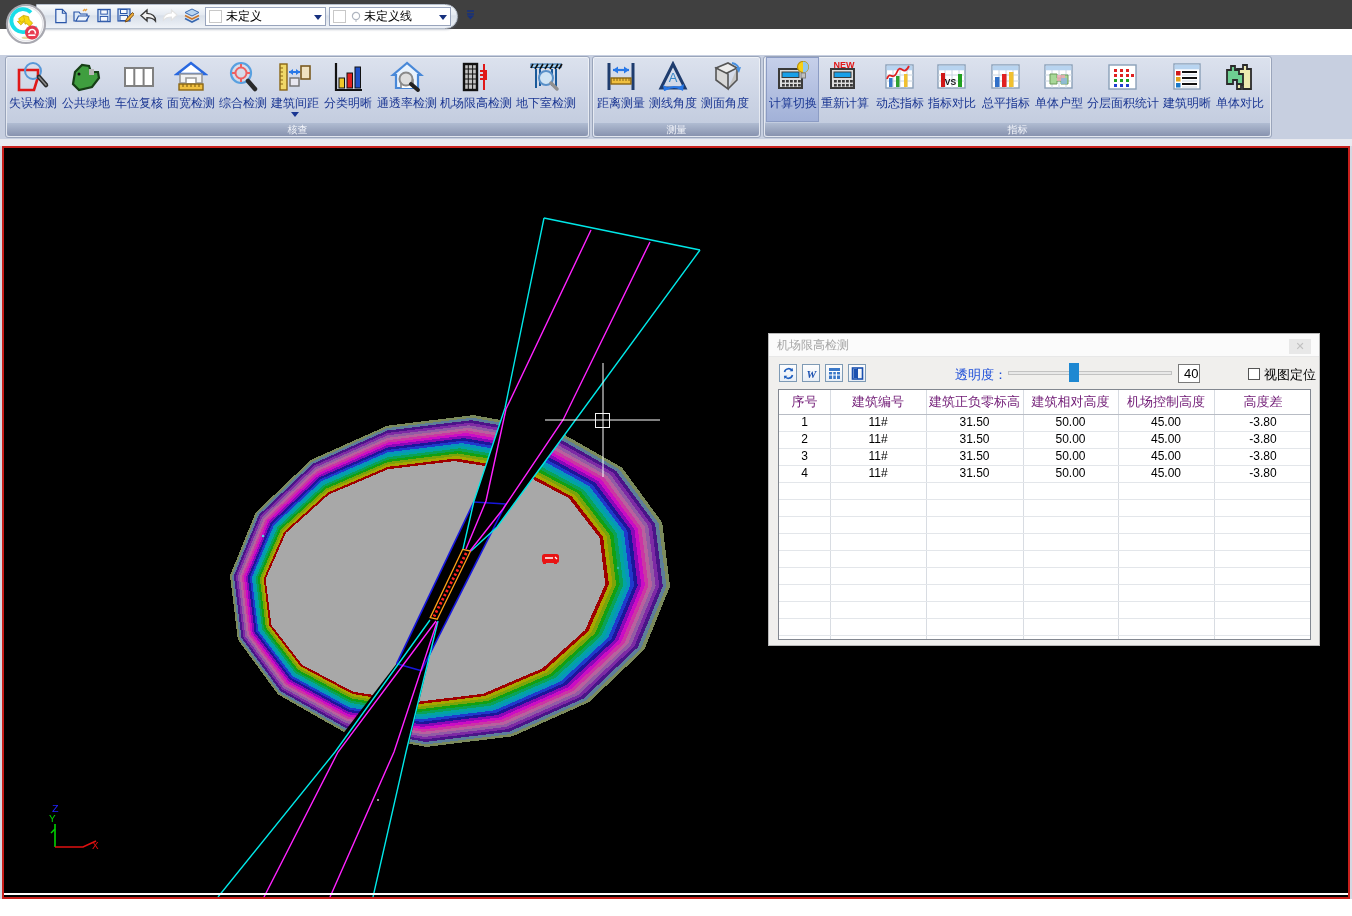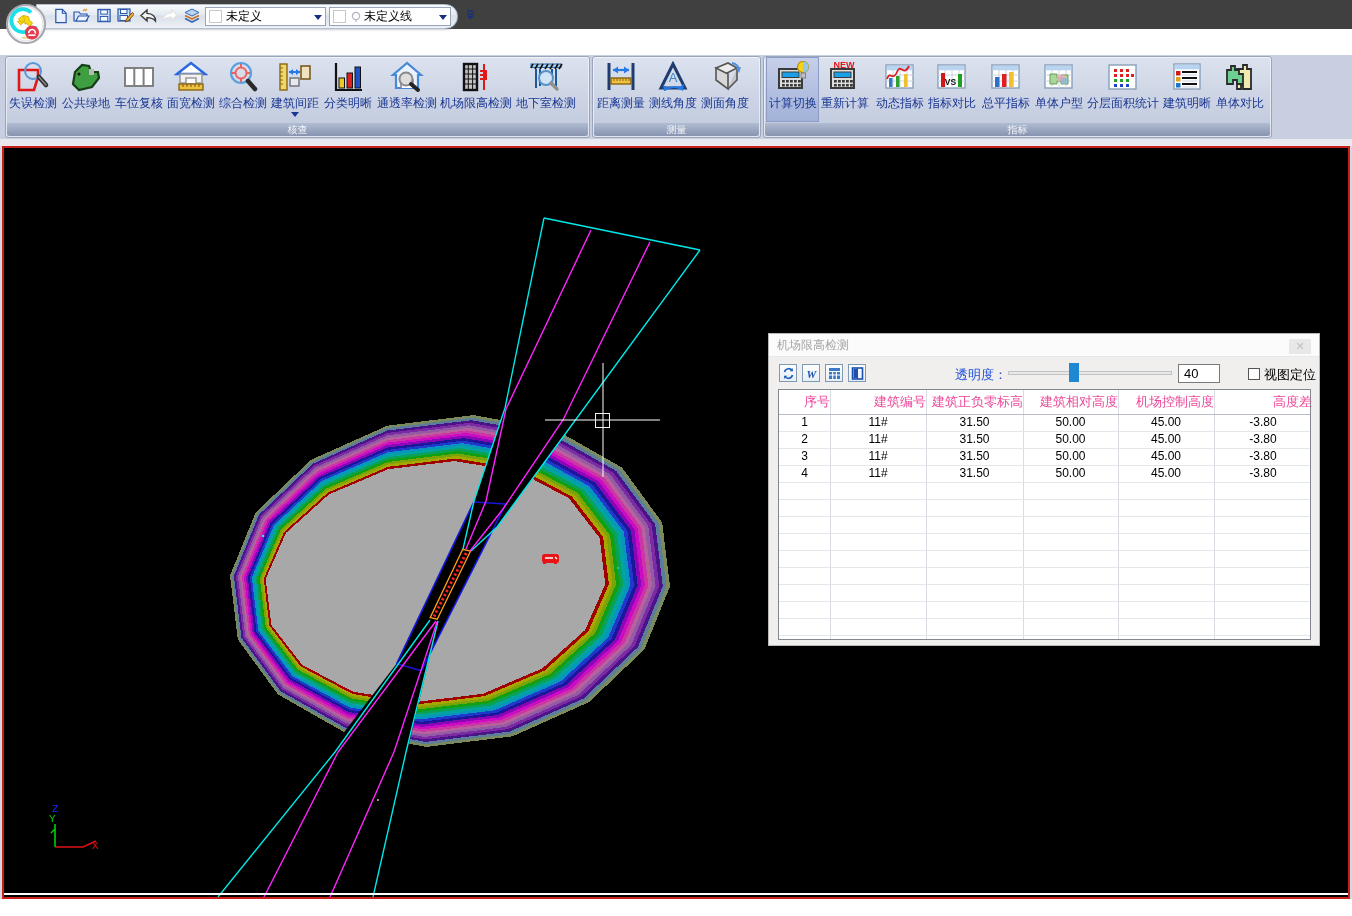--- a/index.html
+++ b/index.html
@@ -32,21 +32,21 @@
 #statusbar{position:absolute;left:0;top:899px;width:1352px;height:17px;background:linear-gradient(#eceef6,#c3cbdf 60%,#9daacb)}
 #stab{position:absolute;left:44px;top:0;width:238px;height:17px;background:#fff;border:1px solid #8a93ad;transform:skewX(-18deg);transform-origin:bottom left}
 #stabtxt{position:absolute;left:50px;top:1px;width:230px;font-size:13px;font-weight:700;color:#000;text-align:center}
 
 #fpanel{position:absolute;left:768px;top:333px;width:552px;height:313px;background:#f0efed;border:1px solid #b8b8b8;box-shadow:1px 2px 4px rgba(0,0,0,.5)}
 #ftitle{position:absolute;left:0;top:0;right:0;height:23px;background:#fbfbfb;border-bottom:1px solid #e8e8e8;color:#a6a6a6;font-size:12px;line-height:23px;padding-left:8px}
 .fbtn{position:absolute;top:30px;width:18px;height:18px;background:linear-gradient(#fdfdfd,#e8eef5);border:1px solid #7e9ab5;display:flex;align-items:center;justify-content:center}
 #ftable{position:absolute;left:9px;top:55px;width:533px;height:251px;background:#fff;border:1px solid #828790}
 .fcol{position:absolute;top:0;bottom:0;border-right:1px solid #d8dce2}
 .frow{position:absolute;left:0;right:0;height:1px;background:#e3e6ea}
-.fhead{position:absolute;top:0;height:24px;font-size:13px;color:#ec4899;text-align:right;line-height:24px}
+.fhead{position:absolute;top:0;height:24px;font-size:13px;color:#701a75;text-align:center;line-height:24px}
 .fcell{position:absolute;height:17px;font-size:12px;color:#000;text-align:center;line-height:17px}
 </style></head>
 <body>
 <div id="app">
 
 <div id="titlebar">
 <div id="qpill"></div>
 
 <svg class="qico" style="left:53px" width="15" height="16" viewBox="0 0 16 16">
         <path d="M3 1h7l4 4v10H3z" fill="#e8f0fb" stroke="#2a56a8" stroke-width="1.3"></path>
@@ -534,21 +534,21 @@
 <div class="fbtn" style="left:79px">
         <svg width="13" height="13" viewBox="0 0 13 13">
           <rect x="1.5" y="1" width="10" height="11" fill="none" stroke="#1a50b0" stroke-width="1.6"></rect>
           <path d="M6.5 1v11" stroke="#1a50b0" stroke-width="1"></path>
           <rect x="2.5" y="2" width="4" height="9" fill="#1a50b0"></rect>
         </svg>
       </div>
 <div style="position:absolute;left:186px;top:32px;font-size:13px;color:#1d4ed8">透明度：</div>
 <div style="position:absolute;left:239px;top:37px;width:164px;height:4px;background:#e8e8e8;border:1px solid #c2c2c2"></div>
 <div style="position:absolute;left:300px;top:29px;width:10px;height:19px;background:#1e88d2"></div>
-<div style="position:absolute;left:409px;top:30px;width:42px;height:19px;background:#fff;border:1px solid #7a7a7a;font-size:13px;padding:1px 0 0 5px">40</div>
+<div style="position:absolute;left:409px;top:30px;width:22px;height:19px;background:#fff;border:1px solid #7a7a7a;font-size:13px;padding:1px 0 0 5px">40</div>
 <div style="position:absolute;left:479px;top:34px;width:12px;height:12px;background:#fff;border:1px solid #555"></div>
 <div style="position:absolute;left:495px;top:32px;font-size:13px;color:#000">视图定位</div>
 <div id="ftable">
 <div class="fcol" style="left:51px;width:0"></div>
 <div class="fcol" style="left:147px;width:0"></div>
 <div class="fcol" style="left:244px;width:0"></div>
 <div class="fcol" style="left:339px;width:0"></div>
 <div class="fcol" style="left:435px;width:0"></div>
 <div style="position:absolute;left:0;right:0;top:24px;height:1px;background:#b8bcc4"></div>
 <div class="frow" style="top:41px"></div>

